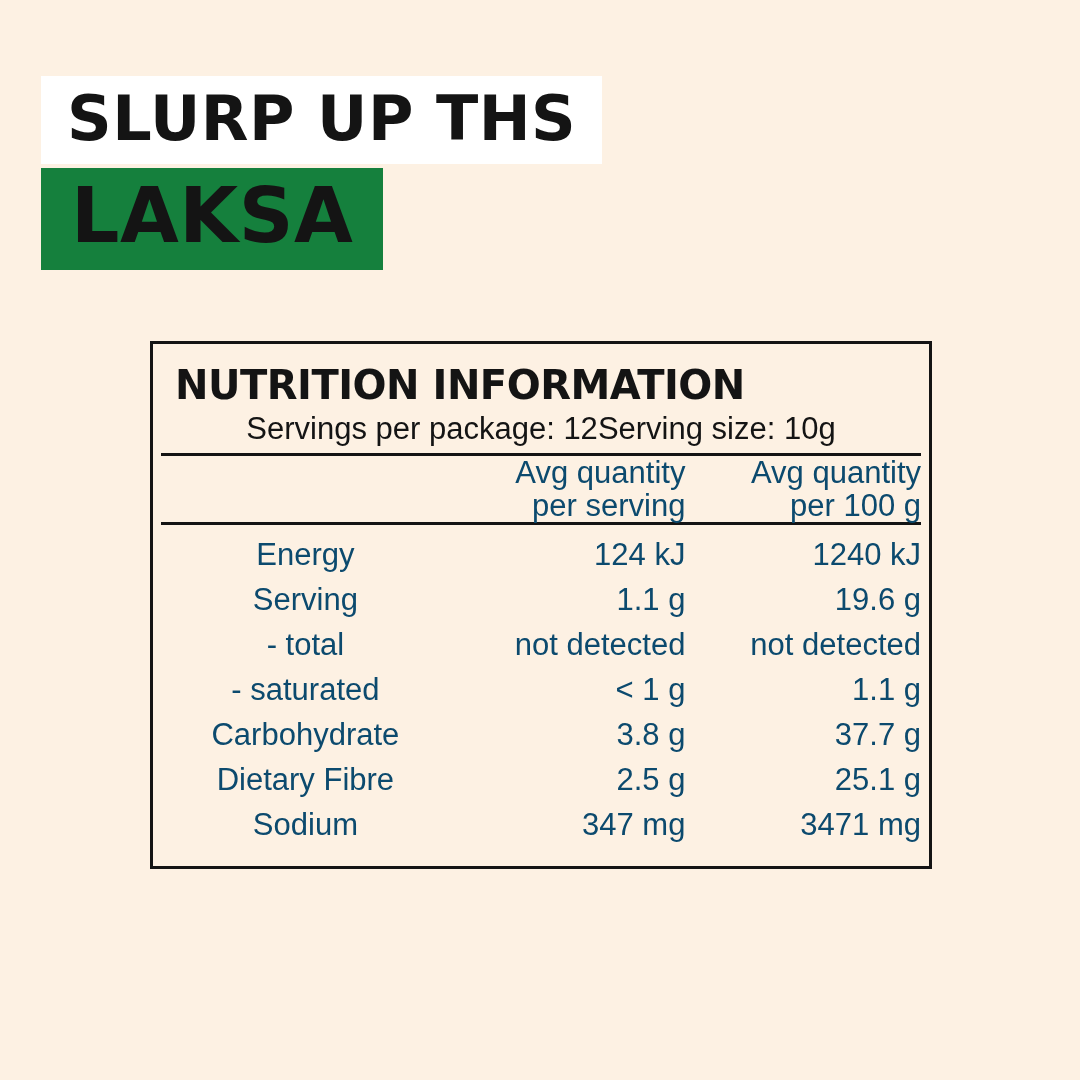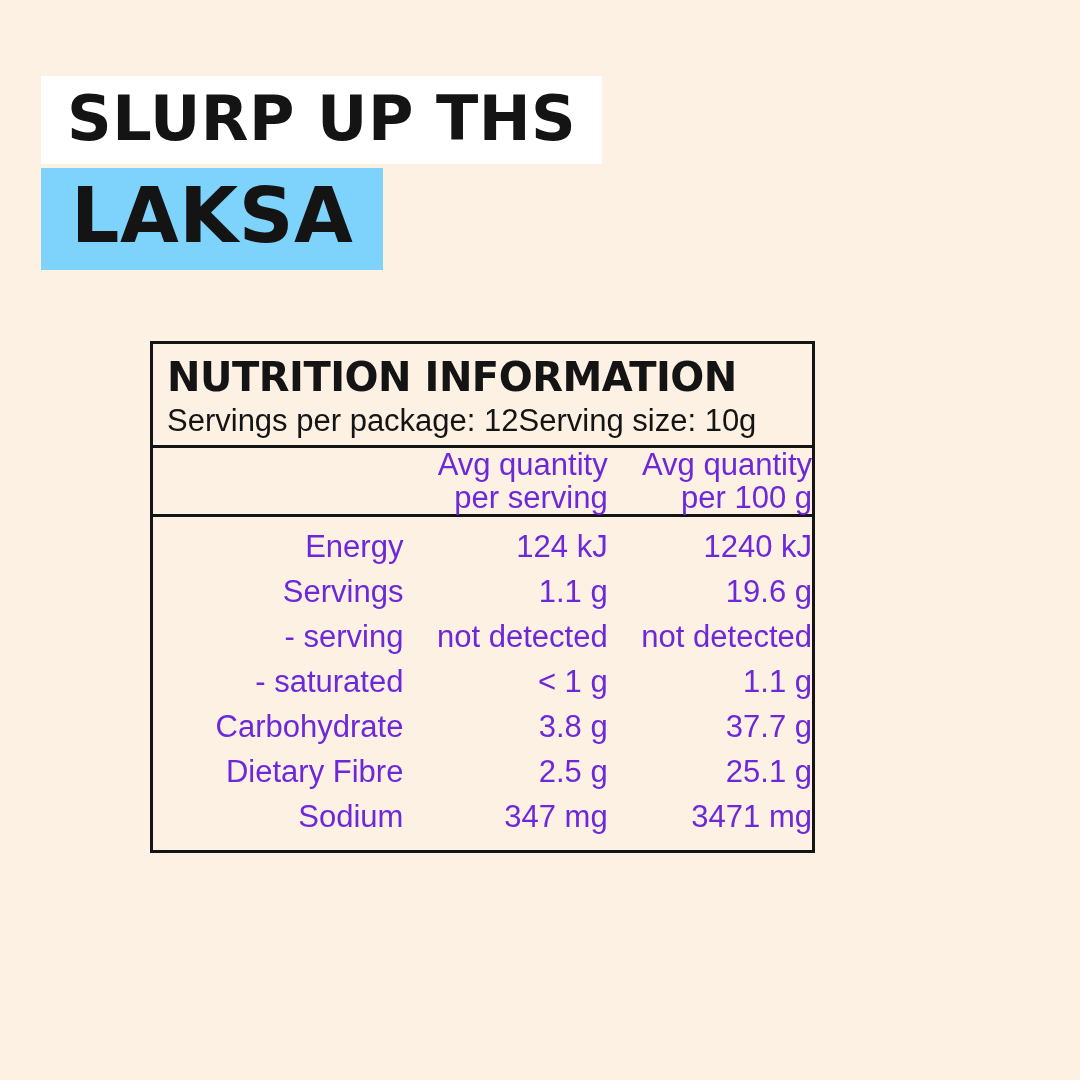--- a/index.html
+++ b/index.html
@@ -39,73 +39,73 @@
     font-family: "DejaVu Sans", sans-serif;
     color: #141414;
     white-space: nowrap;
   }
   .headline-line1 {
     background: #FFFFFF;
     font-size: 62px;
     padding: 12px 26px 14px 26px;
   }
   .headline-line2 {
-    background: #7dd3fc;
+    background: #15803d;
     font-size: 76px;
     padding: 10px 30px 16px 30px;
     margin-top: 4px;
   }
 
   
   .panel {
     position: absolute;
     left: 150px;
     top: 341px;
-    width: 665px;
+    width: 782px;
     border: 3px solid #141414;
     box-sizing: border-box;
     background: transparent;
-    padding: 0;
+    padding: 8px;
   }
   .panel-title {
     font-family: "DejaVu Sans", sans-serif;
     font-weight: 900;
     font-size: 40px;
     line-height: 1.0;
     letter-spacing: -0.5px;
     padding: 13px 0 6px 14px;
     color: #141414;
   }
 
   .servings-row {
     display: flex;
-    justify-content: flex-start;
+    justify-content: center;
     align-items: baseline;
     padding: 0 14px 6px 14px;
     font-size: 31px;
     color: #141414;
   }
 
   .rule {
     height: 3px;
     background: #141414;
     width: 100%;
   }
 
   table.nutri {
     width: 100%;
     border-collapse: collapse;
     font-size: 31px;
-    color: #6d28d9;
+    color: #0c4a6e;
   }
   table.nutri td {
     padding: 0;
     vertical-align: bottom;
   }
-  .col-label  { width: 38%; text-align: right;  padding-left: 14px; margin-left: 32px; }
+  .col-label  { width: 38%; text-align: center;  padding-left: 14px; margin-left: 32px; }
   .col-serve  { width: 31%; text-align: right; padding-right: 6px; }
   .col-hundred{ width: 31%; text-align: right; padding-right: 14px; }
 
   .head-cell {
     line-height: 1.07;
     padding-top: 10px;
     padding-bottom: 10px;
     white-space: pre-line;
   }
 
@@ -152,26 +152,26 @@
     <div class="rule"></div>
 
     <table class="nutri">
       <tbody>
         <tr class="data-row">
           <td class="col-label">Energy</td>
           <td class="col-serve">124 kJ</td>
           <td class="col-hundred">1240 kJ</td>
         </tr>
         <tr class="data-row">
-          <td class="col-label">Servings</td>
+          <td class="col-label">Serving</td>
           <td class="col-serve">1.1 g</td>
           <td class="col-hundred">19.6 g</td>
         </tr>
         <tr class="data-row">
-          <td class="col-label">- serving</td>
+          <td class="col-label">- total</td>
           <td class="col-serve">not detected</td>
           <td class="col-hundred">not detected</td>
         </tr>
         <tr class="data-row">
           <td class="col-label">- saturated</td>
           <td class="col-serve">&lt; 1 g</td>
           <td class="col-hundred">1.1 g</td>
         </tr>
         <tr class="data-row">
           <td class="col-label">Carbohydrate</td>

